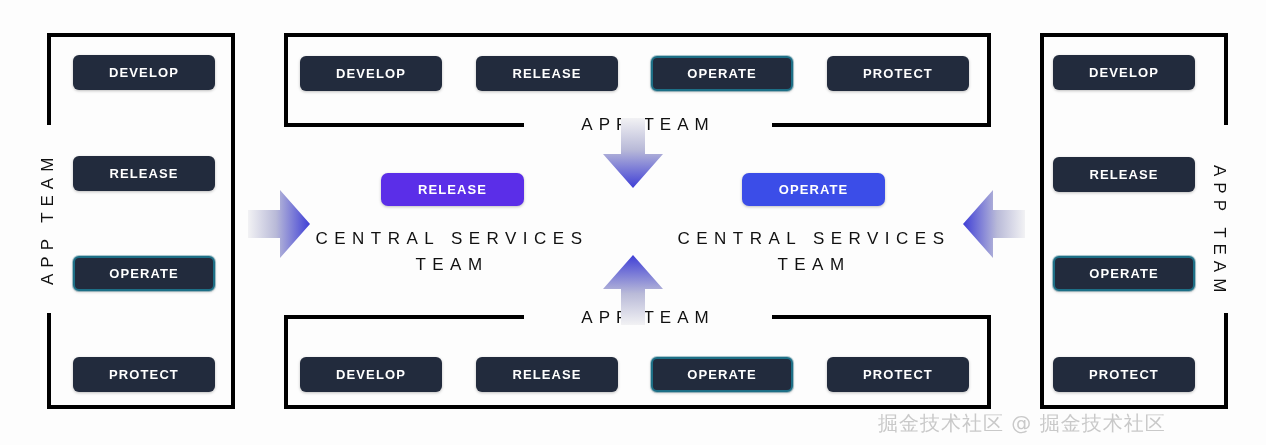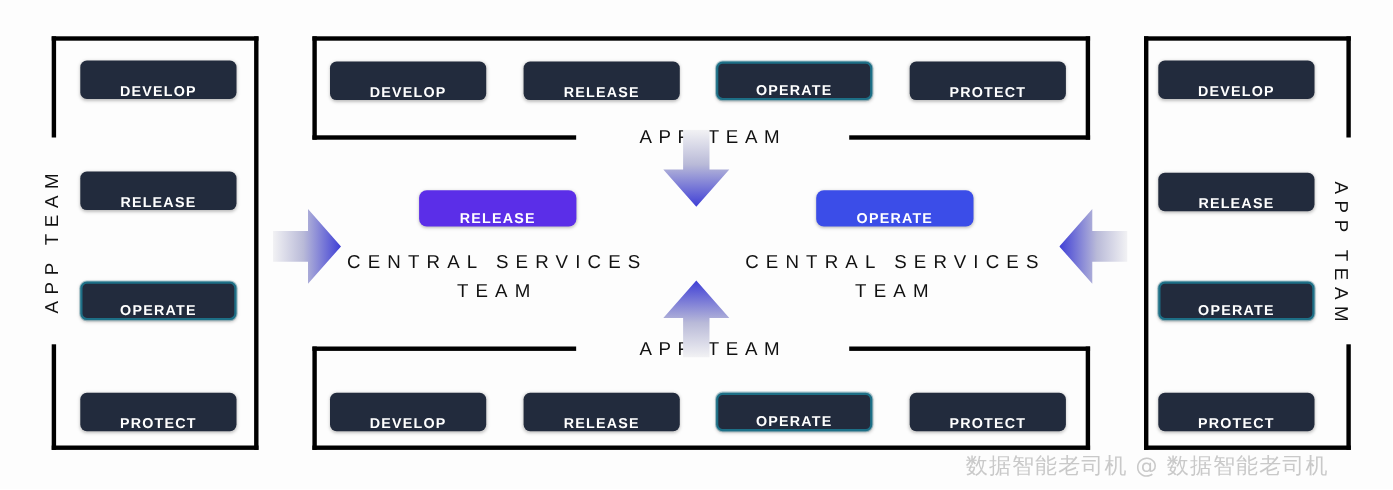--- a/index.html
+++ b/index.html
@@ -27,21 +27,21 @@
   .panel .edge {
     position: absolute;
     background: #000000;
   }
 
   
   .stage-btn {
     position: absolute;
     box-sizing: border-box;
     display: flex;
-    align-items: flex-end;
+    align-items: center;
     justify-content: center;
     background: #222b3d;
     color: #ffffff;
     border-radius: 6px;
     font-weight: bold;
     font-size: 13px;
     letter-spacing: 1.1px;
     font-family: "Liberation Sans", sans-serif;
     box-shadow: 0 1px 3px rgba(0,0,0,0.25);
     user-select: none;
@@ -268,15 +268,15 @@
   </div>
   <div class="central-text" style="left:292px; top:226px; width:320px;">CENTRAL SERVICES
 TEAM</div>
 
   <div class="stage-btn blue" style="left:742px; top:173px; width:143px; height:33px;">
     <span>OPERATE</span>
   </div>
   <div class="central-text" style="left:654px; top:226px; width:320px;">CENTRAL SERVICES
 TEAM</div>
 
-  <div class="watermark" style="left:878px; top:410px;">数据智能老司机 @ 数据智能老司机</div>
+  <div class="watermark" style="left:878px; top:410px;">掘金技术社区 @ 掘金技术社区</div>
 
 </div>
 
 </body></html>

